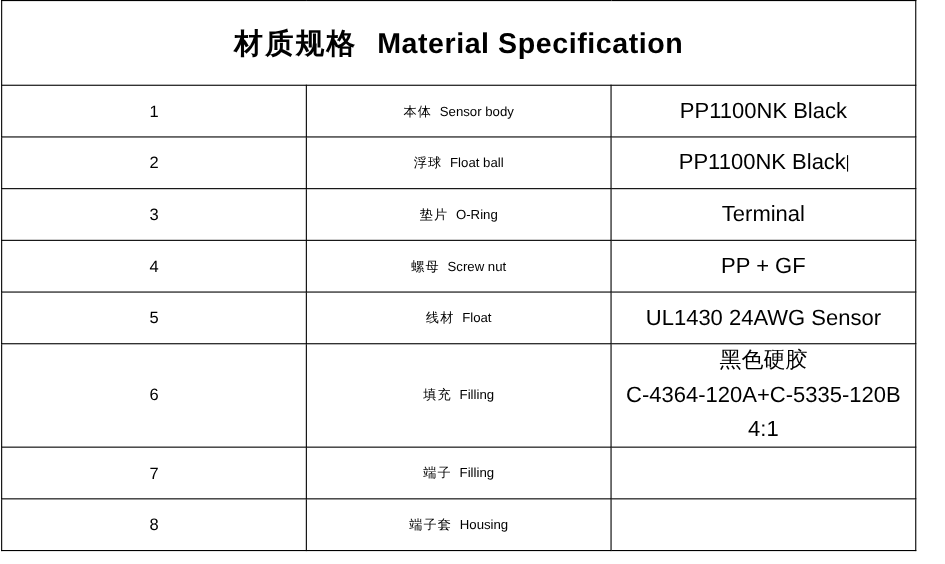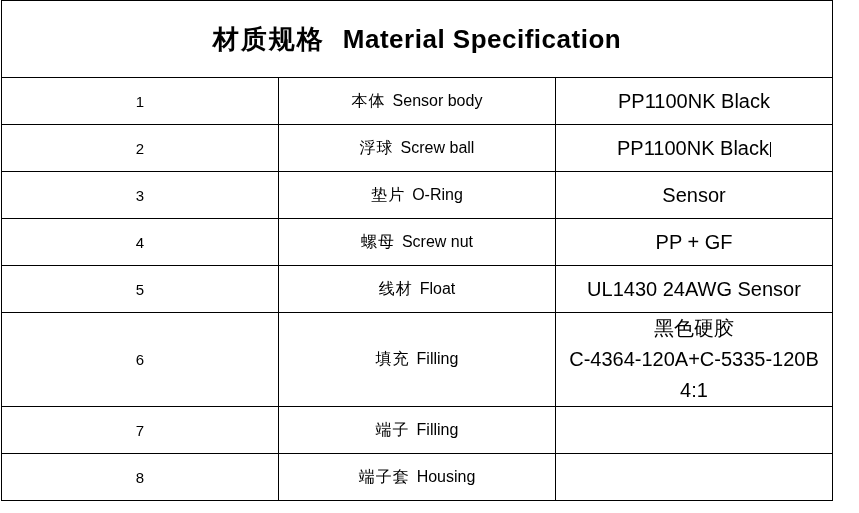--- a/index.html
+++ b/index.html
@@ -49,21 +49,21 @@
   .col-name { width: 282px; }
   .col-mat { width: 285px; }
 
   .row-std td { height: 46px; }
   .row-tall td { height: 92px; border-radius: 32px; }
 
   .cell-no {
     font-size: 15px;
   }
   .cell-name {
-    font-size: 16px;
+    font-size: 12px;
   }
   .name-cn {
     letter-spacing: 1px;
   }
   .name-sp {
     display: inline-block;
     width: 7px;
   }
   .cell-mat {
     font-size: 20px;
@@ -97,29 +97,29 @@
       <tr class="row-std">
         <td class="col-no cell-no">1</td>
         <td class="col-name cell-name"><span class="name-cn">本体</span><span class="name-sp"></span><span>Sensor body</span></td>
         <td class="col-mat cell-mat">
             <span class="ml">PP1100NK Black</span>
           </td>
       </tr>
 
       <tr class="row-std">
         <td class="col-no cell-no">2</td>
-        <td class="col-name cell-name"><span class="name-cn">浮球</span><span class="name-sp"></span><span>Screw ball</span></td>
+        <td class="col-name cell-name"><span class="name-cn">浮球</span><span class="name-sp"></span><span>Float ball</span></td>
         <td class="col-mat cell-mat"><span>PP1100NK Black</span><span class="caret"></span></td>
       </tr>
 
       <tr class="row-std">
         <td class="col-no cell-no">3</td>
         <td class="col-name cell-name"><span class="name-cn">垫片</span><span class="name-sp"></span><span>O-Ring</span></td>
         <td class="col-mat cell-mat">
-            <span class="ml">Sensor</span>
+            <span class="ml">Terminal</span>
           </td>
       </tr>
 
       <tr class="row-std">
         <td class="col-no cell-no">4</td>
         <td class="col-name cell-name"><span class="name-cn">螺母</span><span class="name-sp"></span><span>Screw nut</span></td>
         <td class="col-mat cell-mat">
             <span class="ml">PP + GF</span>
           </td>
       </tr>

